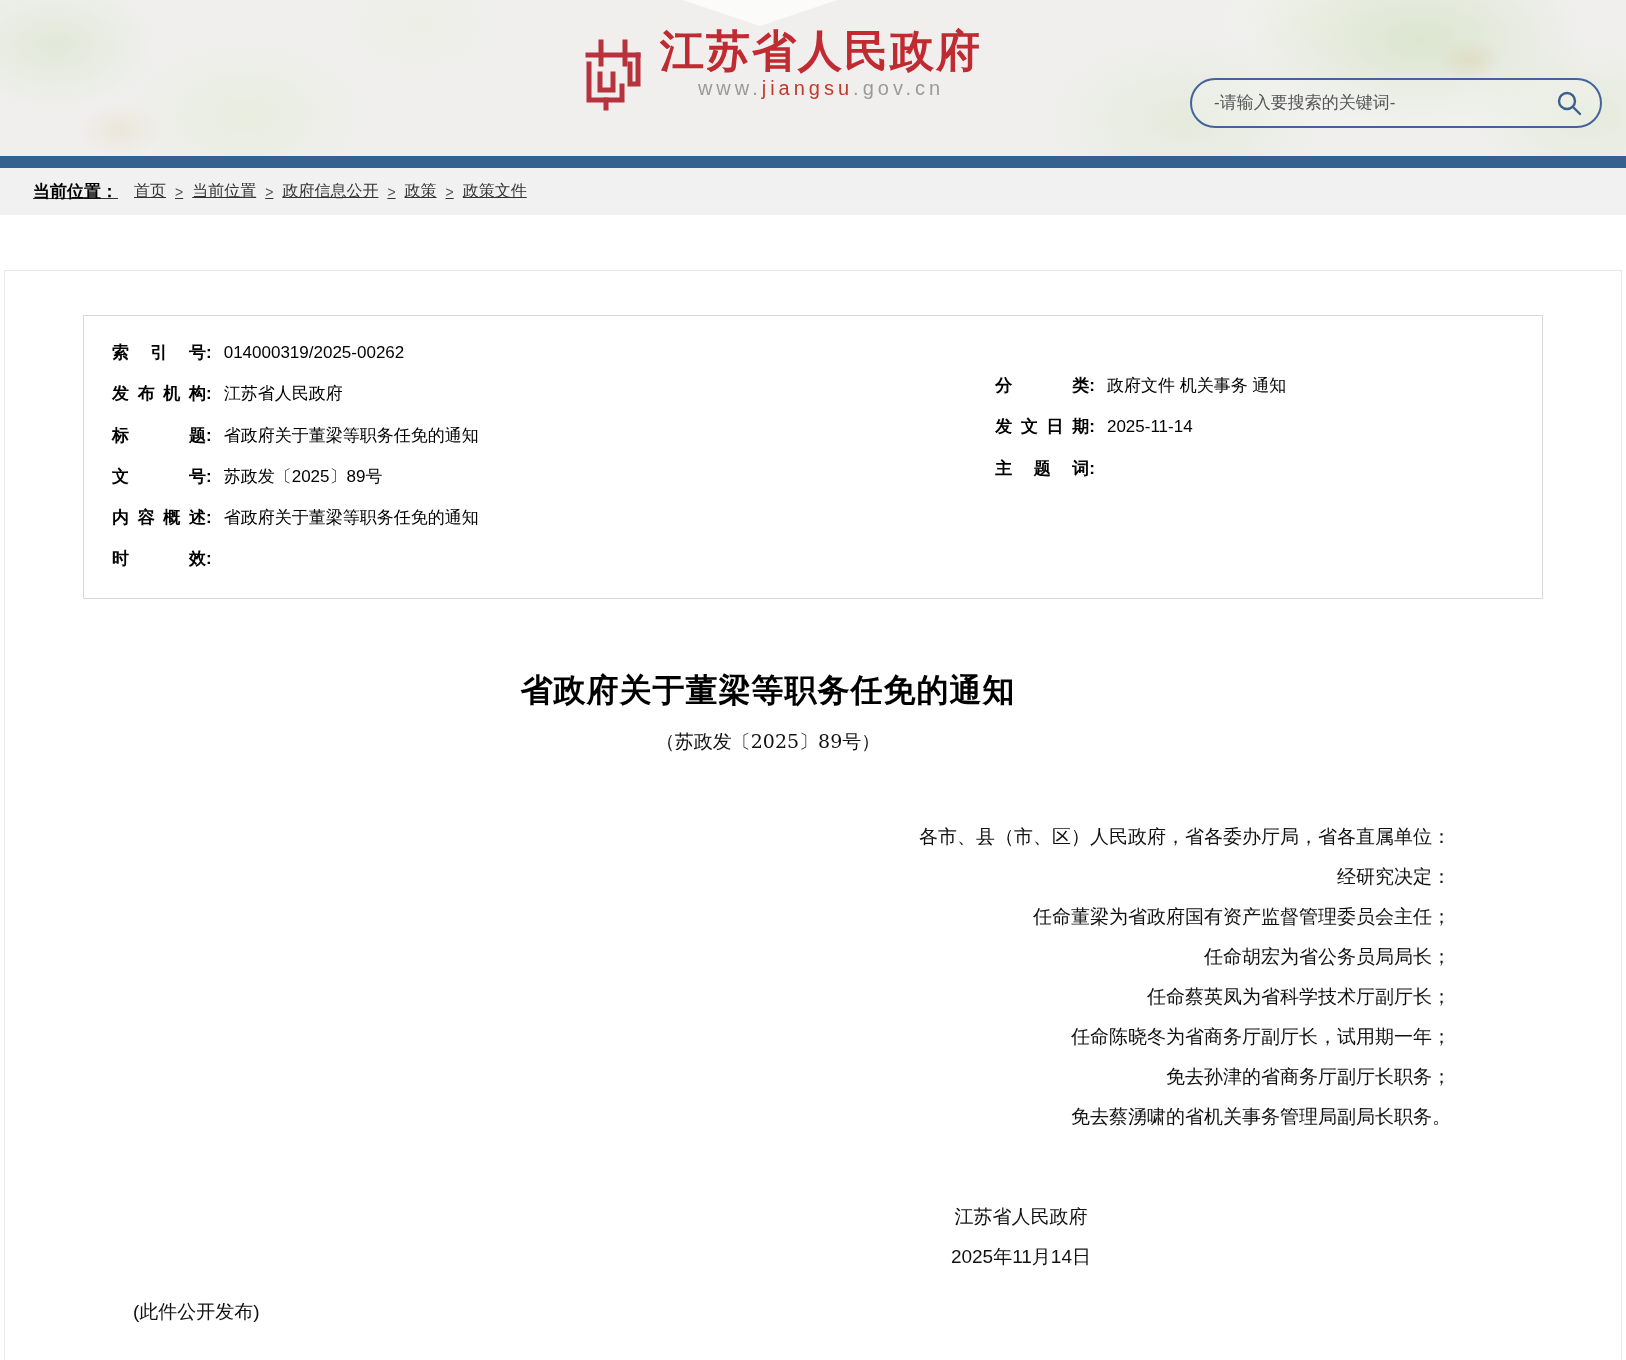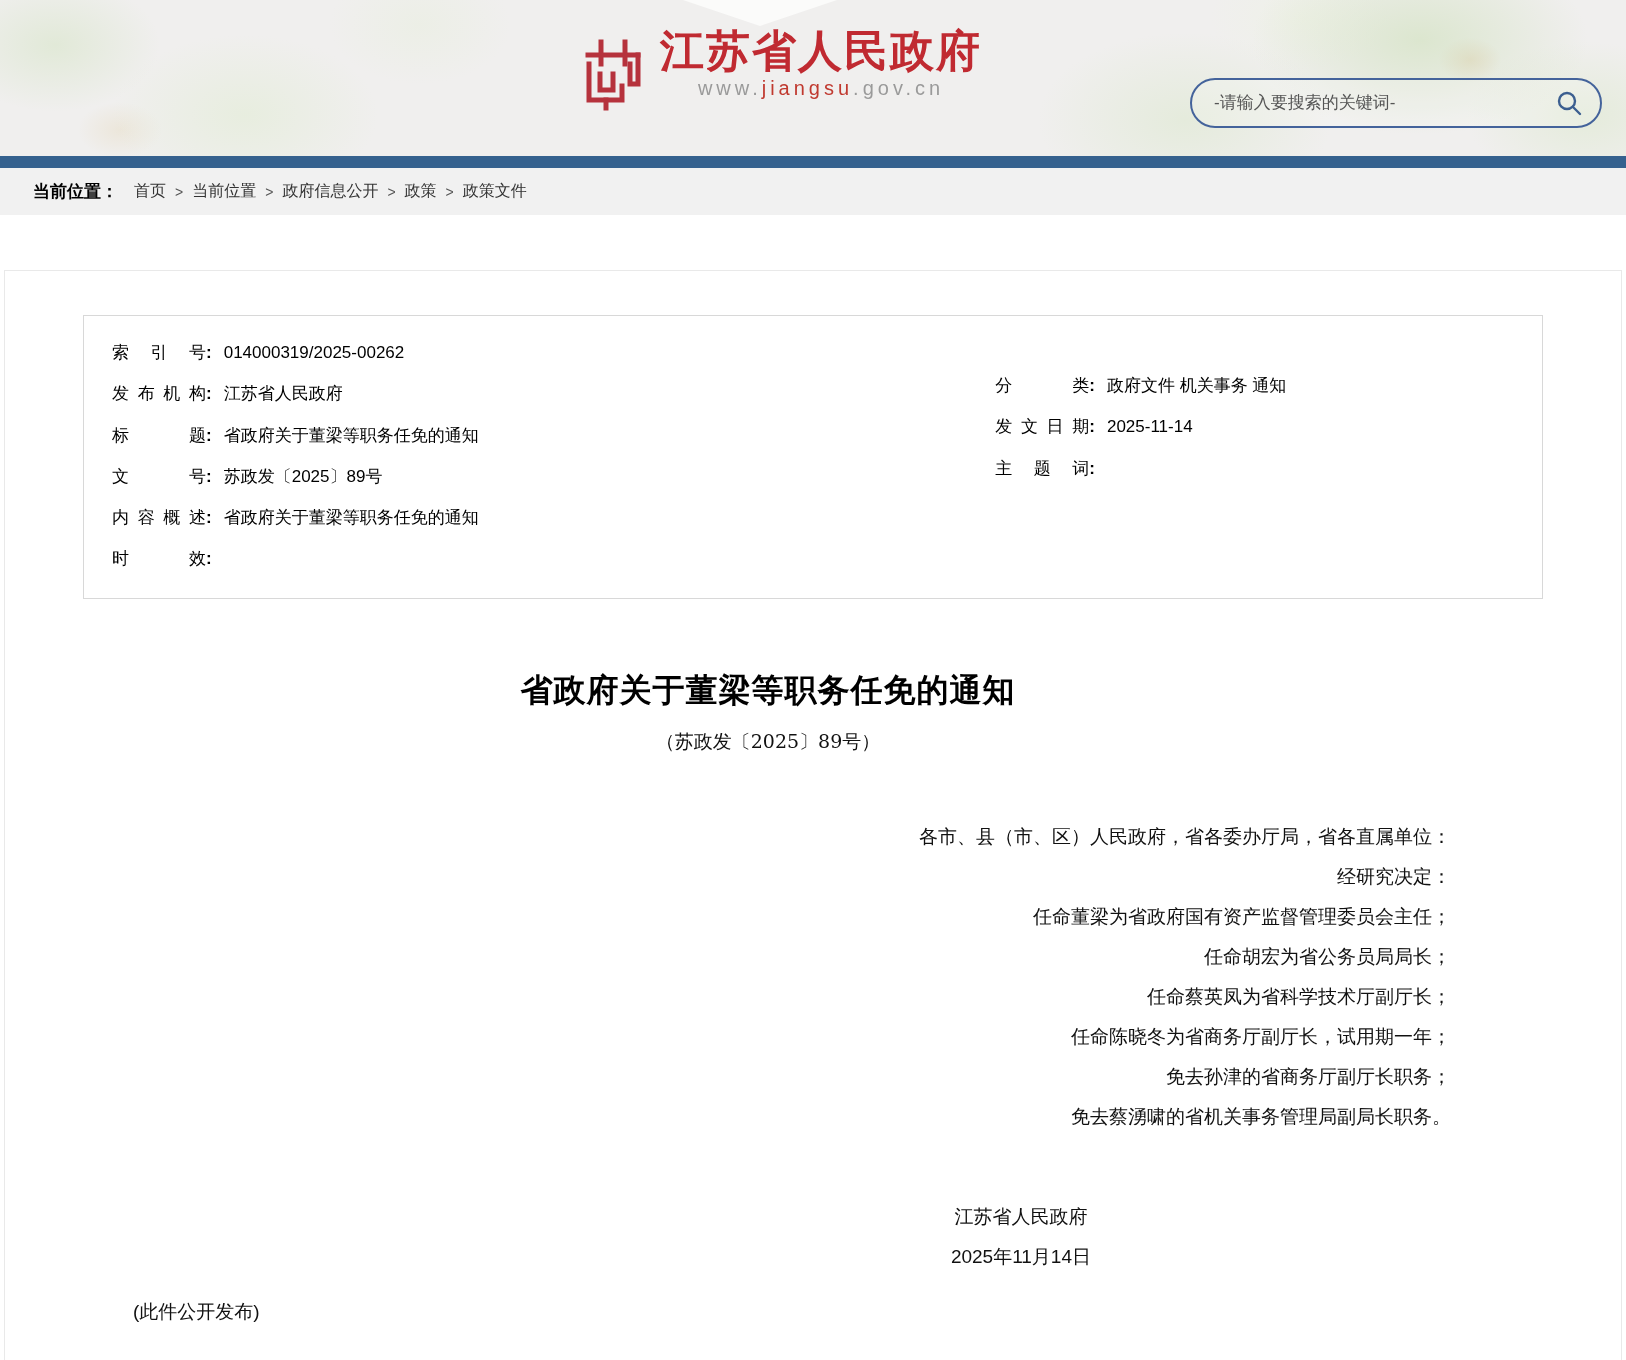--- a/index.html
+++ b/index.html
@@ -51,38 +51,38 @@
     flex:1; border:none; outline:none; background:transparent;
     font-size:17px; color:#333; font-family:inherit;
   }
   .search input::placeholder { color:#555; opacity:1; }
   .search-btn { width:34px; height:34px; border:none; background:none; cursor:pointer; padding:2px; }
 
   
   .blue-bar { height:12px; background:#35618e; }
   .crumbs {
     height:47px; background:#f1f1f1; display:flex; align-items:center;
-    padding-left:33px; font-size:16px; color:#333;
+    padding-left:33px; font-size:16px; color:#333;text-decoration:underline;
   }
   .crumbs .cap { font-weight:bold; font-size:17px; color:#000; margin-right:16px; }
   .crumbs .lnk { cursor:pointer; }
   .crumbs .sep { color:#555; margin:0 9px; font-size:14px; }
 
   
   .content {
     margin:55px 4px 0; border:1px solid #e9e9e9; background:#fff;
     padding:44px 0 40px; min-height:1086px;
   }
 
   .meta { margin:0 78px; border:1px solid #d8d8d8; padding:26px 28px 8px; display:flex; background:#fff; }
   .meta-col.left  { width:63%; }
   .meta-col.right { flex:1;margin-top:33px; }
   .mrow { display:flex; align-items:baseline; margin-bottom:20px; font-size:17px; line-height:1.25; }
   .k {
-    font-weight:normal; color:#000; width:94px; flex:0 0 auto;
+    font-weight:bold; color:#000; width:94px; flex:0 0 auto;
     text-align:justify; text-align-last:justify;
   }
   .colon { font-weight:bold; color:#000; margin-right:12px; }
   .v { color:#000; }
 
   .doc { margin:70px 170px 0 80px; }
   .doc-title {
     text-align:center; font-weight:bold; font-size:32px; color:#000; letter-spacing:1px;
     font-family:"DejaVu Serif","Liberation Serif",serif;
   }

